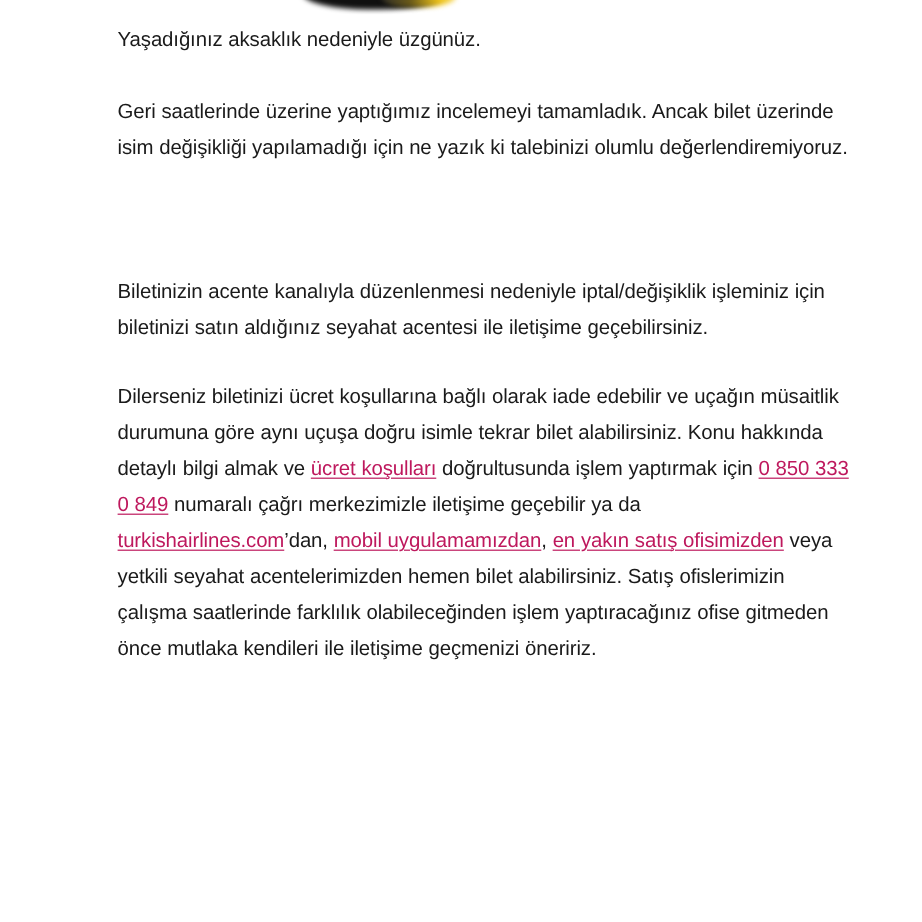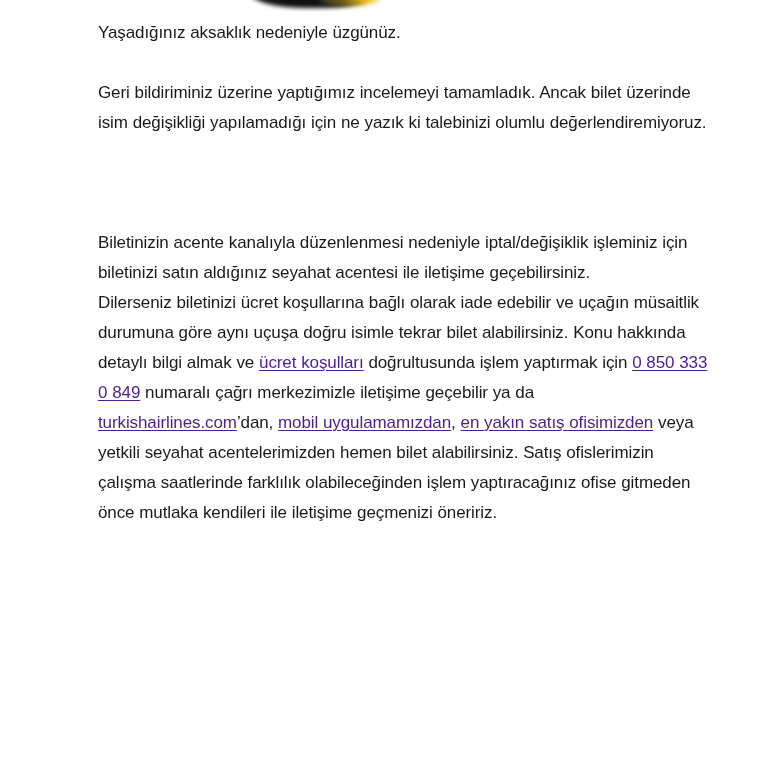--- a/index.html
+++ b/index.html
@@ -59,45 +59,45 @@
     color: #1a1a1a;
     font-size: 17px;
     line-height: 30px;
     letter-spacing: -0.1px;
     margin: 0;
     word-spacing: 0.2px;
   }
 
   .para.p1 { margin-bottom: 30px; }
   .para.p2 { margin-bottom: 90px; }
-  .para.p3 { }
+  .para.p3 { margin-bottom: 28px; }
   .para.p4 { margin-bottom: 0; }
 
   a.inline-link,
   span.inline-link {
-    color: #4c1d95;
+    color: #be185d;
     text-decoration: underline;
     text-decoration-thickness: 1px;
     text-underline-offset: 2px;
     cursor: pointer;
   }
 </style>
 </head>
 <body>
 
 <div id="logo-strip">
   <div class="blob"></div>
   <div class="blob-accent"></div>
 </div>
 
 <div id="message-body">
 
   <p class="para p1">Yaşadığınız aksaklık nedeniyle üzgünüz.</p>
 
-  <p class="para p2">Geri bildiriminiz üzerine yaptığımız incelemeyi tamamladık. Ancak bilet üzerinde isim değişikliği yapılamadığı için ne yazık ki talebinizi olumlu değerlendiremiyoruz.</p>
+  <p class="para p2">Geri saatlerinde üzerine yaptığımız incelemeyi tamamladık. Ancak bilet üzerinde isim değişikliği yapılamadığı için ne yazık ki talebinizi olumlu değerlendiremiyoruz.</p>
 
   <p class="para p3">Biletinizin acente kanalıyla düzenlenmesi nedeniyle iptal/değişiklik işleminiz için biletinizi satın aldığınız seyahat acentesi ile iletişime geçebilirsiniz.</p>
 
   <p class="para p4">
     <span>Dilerseniz biletinizi ücret koşullarına bağlı olarak iade edebilir ve uçağın müsaitlik durumuna göre aynı uçuşa doğru isimle tekrar bilet alabilirsiniz. Konu hakkında detaylı bilgi almak ve </span><a class="inline-link">ücret koşulları</a><span> doğrultusunda işlem yaptırmak için </span><a class="inline-link">0 850 333 0 849</a><span> numaralı çağrı merkezimizle iletişime geçebilir ya da </span><a class="inline-link">turkishairlines.com</a><span>’dan, </span><a class="inline-link">mobil uygulamamızdan</a><span>, </span><a class="inline-link">en yakın satış ofisimizden</a><span> veya yetkili seyahat acentelerimizden hemen bilet alabilirsiniz. Satış ofislerimizin çalışma saatlerinde farklılık olabileceğinden işlem yaptıracağınız ofise gitmeden önce mutlaka kendileri ile iletişime geçmenizi öneririz.</span>
   </p>
 
 </div>
 
 </body></html>

